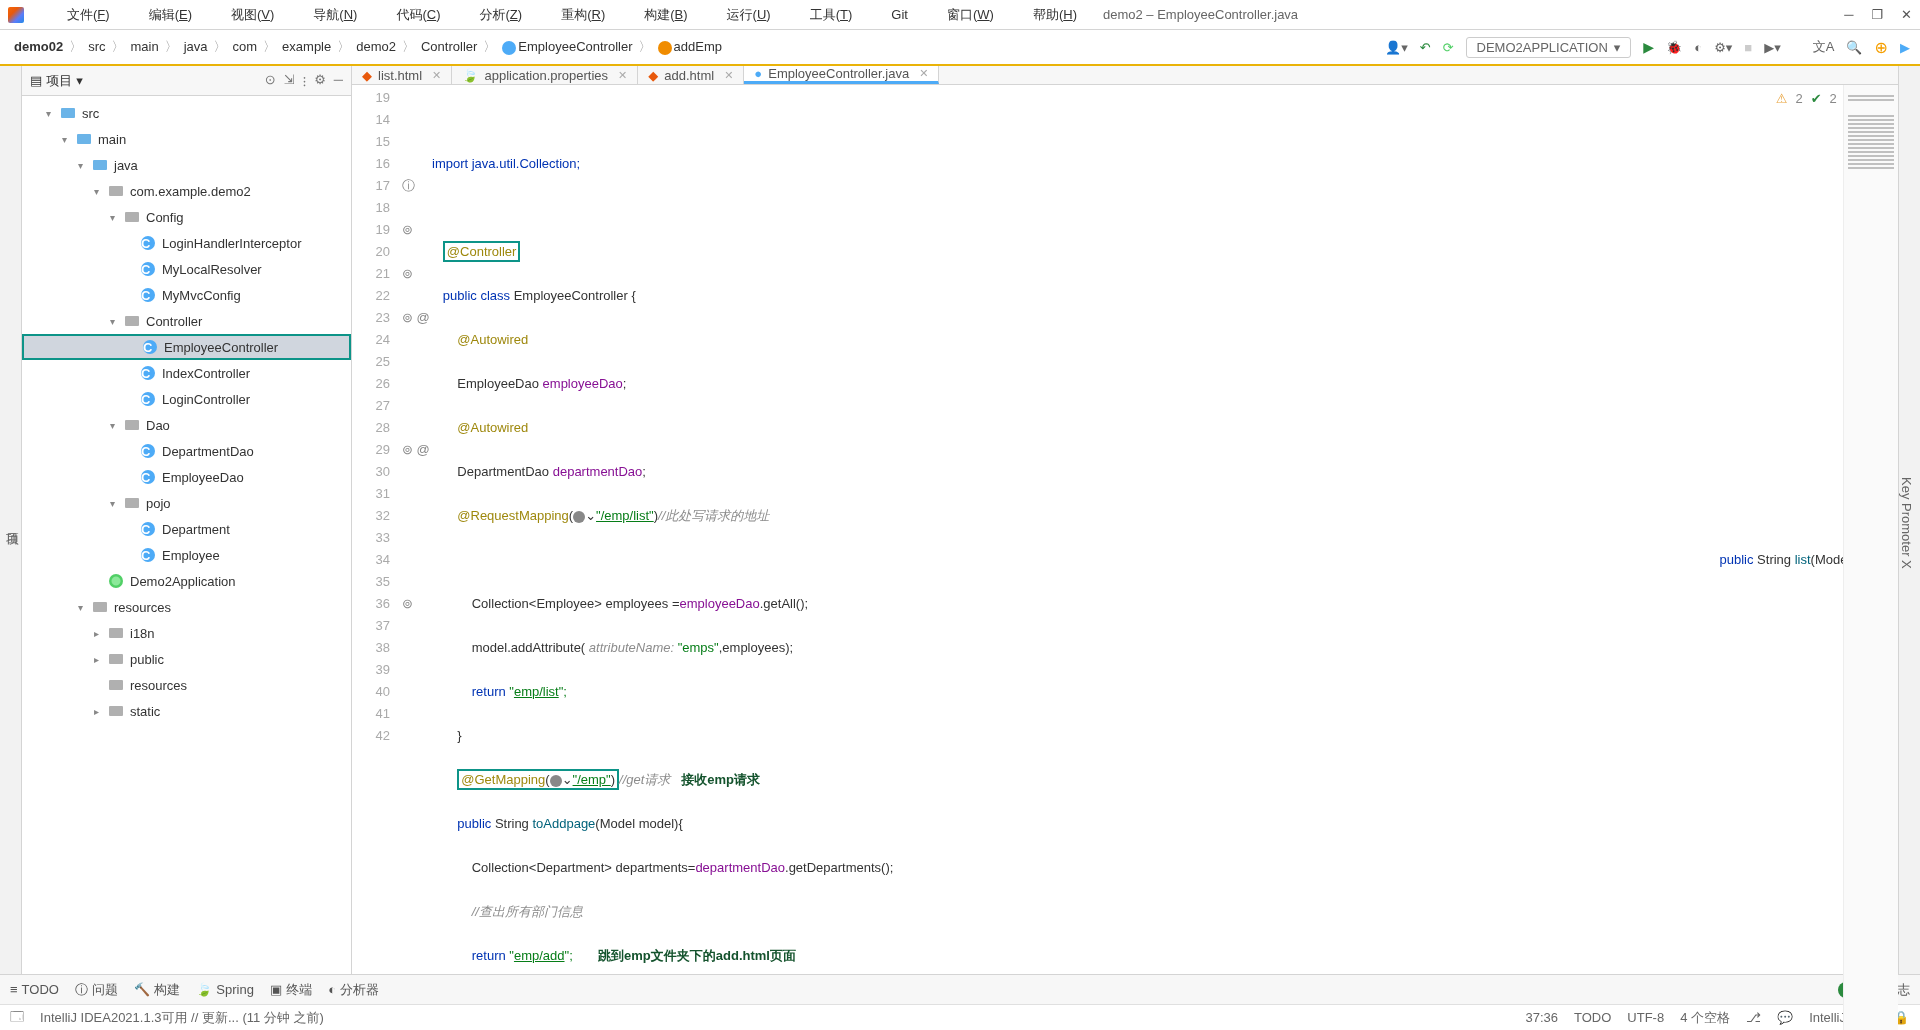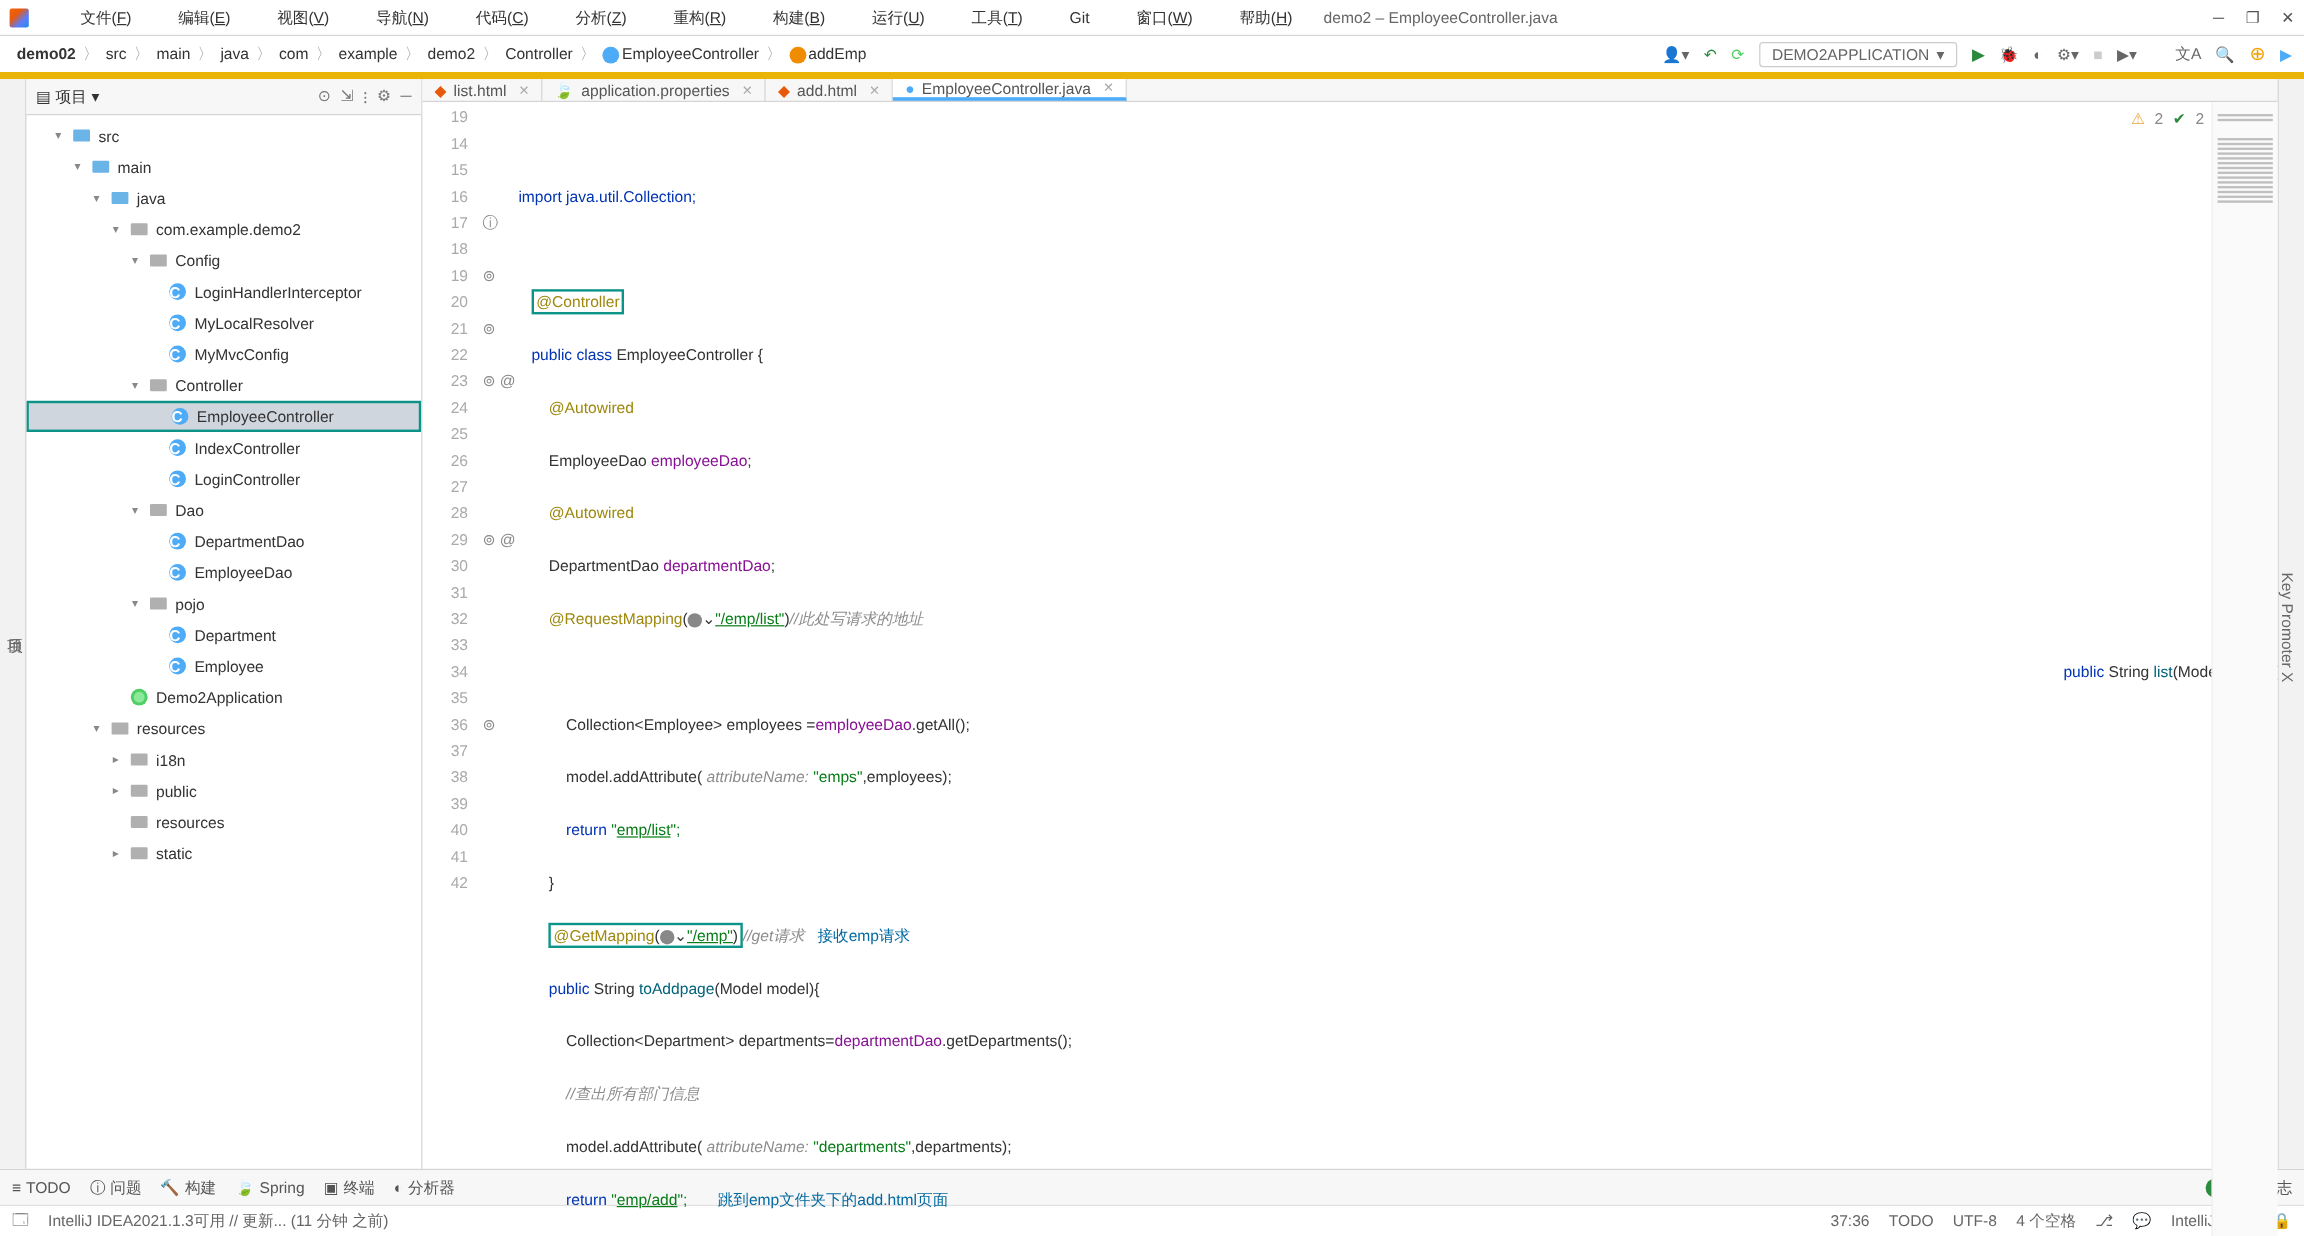--- a/index.html
+++ b/index.html
@@ -7,21 +7,21 @@
 
 
 .titlebar { height: 30px; display: flex; align-items: center; padding: 0 8px; border-bottom: 1px solid #d4d4d4; }
 .titlebar .logo { width: 16px; height: 16px; background: linear-gradient(135deg,#f76707,#e8590c,#5c7cfa,#228be6); border-radius: 2px; margin-right: 10px; }
 .titlebar .menu-item { padding: 0 6px; cursor: pointer; margin-left: 27px; }
 .titlebar .menu-item u { text-decoration: underline; }
 .titlebar .title { flex: 1; text-align: left; padding-left: 20px; color: #666; }
 .titlebar .win-ctrl { display: flex; gap: 18px; color: #555; font-size: 14px; }
 
 
-.navbar { height: 36px; display: flex; align-items: center; padding: 0 10px; border-bottom: 6px solid #eab308; }
+.navbar { height: 36px; display: flex; align-items: center; padding: 0 10px; border-bottom: 2px solid #eab308; }
 .navbar .crumb { padding: 0 4px; }
 .navbar .sep { color: #999; padding: 0 2px; }
 .navbar .crumb-icon { display: inline-block; width: 14px; height: 14px; vertical-align: middle; margin-right: 2px; }
 .ci-c { background: #4dabf7; border-radius: 50%; }
 .ci-m { background: #f08c00; border-radius: 50%; }
 .navbar .toolbar { margin-left: auto; display: flex; align-items: center; gap: 12px; color: #666; }
 .navbar .run-config { border: 1px solid #ccc; padding: 2px 10px; border-radius: 3px; display: flex; align-items: center; gap: 6px; }
 .navbar .green-play { color: #2b8a3e; font-size: 14px; }
 .navbar .green-bug { color: #2b8a3e; }
 
@@ -62,21 +62,21 @@
 .gutter-icons { width: 30px; font-family: Consolas, monospace; font-size: 10px; color: #888; line-height: 22px; padding-top: 2px; }
 .gutter-icons span { display: block; height: 22px; }
 .code { flex: 1; font-family: 'JetBrains Mono', Consolas, monospace; line-height: 22px; white-space: pre; padding-top: 2px; font-size: 13px; }
 .code .kw { color: #0033b3; }
 .code .ann { color: #9e880d; }
 .code .str { color: #067d17; }
 .code .cmt { color: #8c8c8c; font-style: italic; }
 .code .fld { color: #871094; }
 .code .mth { color: #00627a; }
 .code .url { color: #067d17; text-decoration: underline; }
-.code .hint { color: #0369a1; }
+.code .hint { color: #14532d; font-weight: bold; }
 .code .box-teal { border: 2px solid #0d9488; padding: 1px 2px; }
 .code .icon16 { display: inline-block; width: 12px; height: 12px; background: #888; border-radius: 50%; vertical-align: middle; }
 
 .inspect-badges { position: absolute; top: 6px; right: 30px; display: flex; gap: 8px; color: #888; font-size: 12px; }
 .inspect-badges .warn { color: #e8a33d; }
 .inspect-badges .ok { color: #2b8a3e; }
 
 .minimap { position: absolute; right: 0; top: 0; width: 55px; height: 100%; background: #fafafa; border-left: 1px solid #eee; }
 .minimap .mm-line { position: absolute; left: 4px; right: 4px; height: 2px; background: #c0c0c0; }
 
@@ -420,21 +420,20 @@
 <span style="display: block; height: 22px;">       <span class="ann">@RequestMapping</span>(<span class="icon16"></span>⌄<span class="url">"/emp/list"</span>)<span class="cmt">//此处写请求的地址</span></span>
 <span style="display: block; height: 22px; text-align: right;">       <span class="kw">public </span><span>String </span><span class="mth">list</span><span>(Model model){</span></span>
 <span style="display: block; height: 22px;">           <span>Collection&lt;Employee&gt; employees =</span><span class="fld">employeeDao</span><span>.getAll();</span></span>
 <span style="display: block; height: 22px;">           <span>model.addAttribute( </span><span class="cmt">attributeName:</span><span class="str"> "emps"</span><span>,employees);</span></span>
 <span style="display: block; height: 22px;">           <span class="kw">return </span><span class="str">"</span><span class="url">emp/list</span><span class="str">";</span></span>
 <span style="display: block; height: 22px;">       <span>}</span></span>
 <span style="display: block; height: 22px;">       <span class="box-teal"><span class="ann">@GetMapping</span>(<span class="icon16"></span>⌄<span class="url">"/emp"</span>)</span><span class="cmt">//get请求</span>   <span class="hint">接收emp请求</span></span>
 <span style="display: block; height: 22px;">       <span class="kw">public </span><span>String </span><span class="mth">toAddpage</span><span>(Model model){</span></span>
 <span style="display: block; height: 22px;">           <span>Collection&lt;Department&gt; departments=</span><span class="fld">departmentDao</span><span>.getDepartments();</span></span>
 <span style="display: block; height: 22px;">           <span class="cmt">//查出所有部门信息</span></span>
-<span style="display: block; height: 22px;">           <span>model.addAttribute( </span><span class="cmt">attributeName:</span><span class="str"> "departments"</span><span>,departments);</span></span>
 <span style="display: block; height: 22px;">           <span class="kw">return </span><span class="str">"</span><span class="url">emp/add</span><span class="str">";</span>       <span class="hint">跳到emp文件夹下的add.html页面</span></span>
 
 
 
 
 
 
 
 
 

